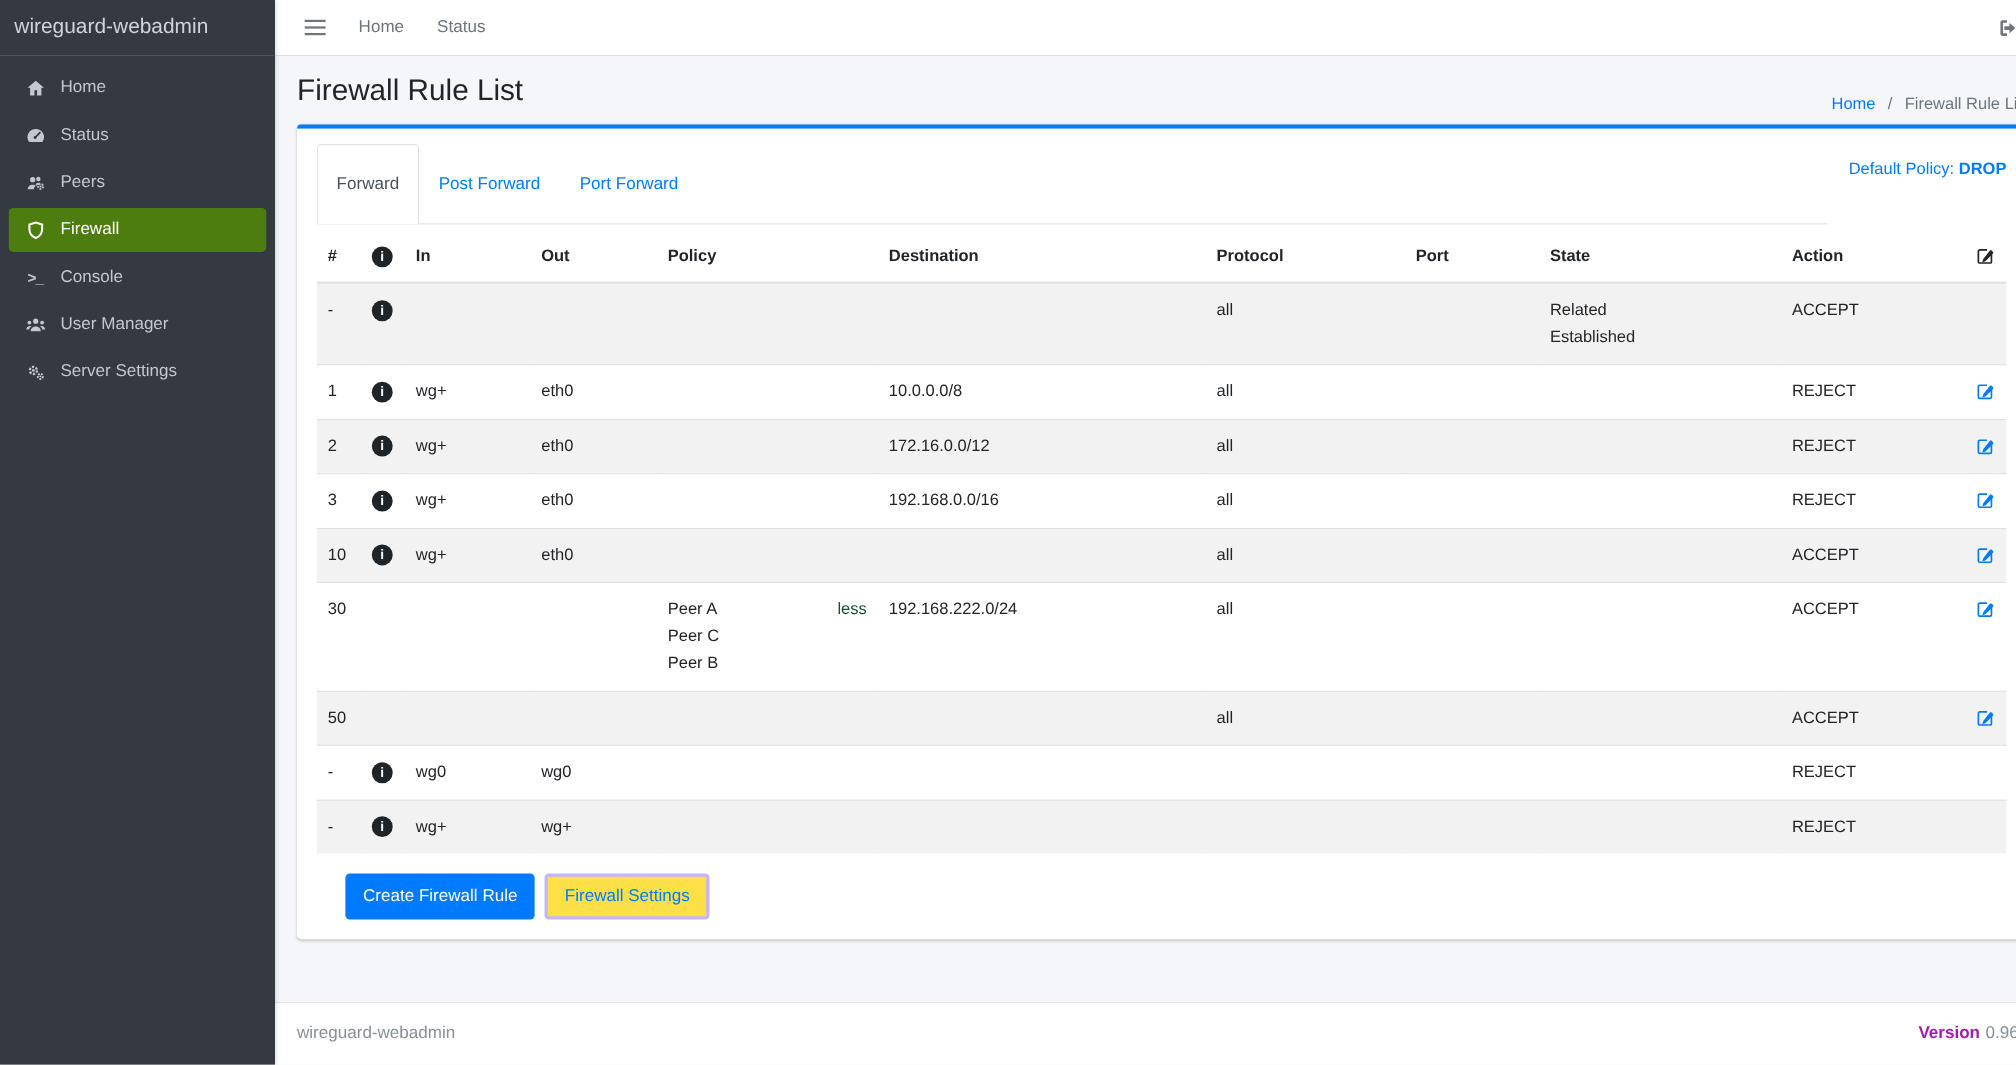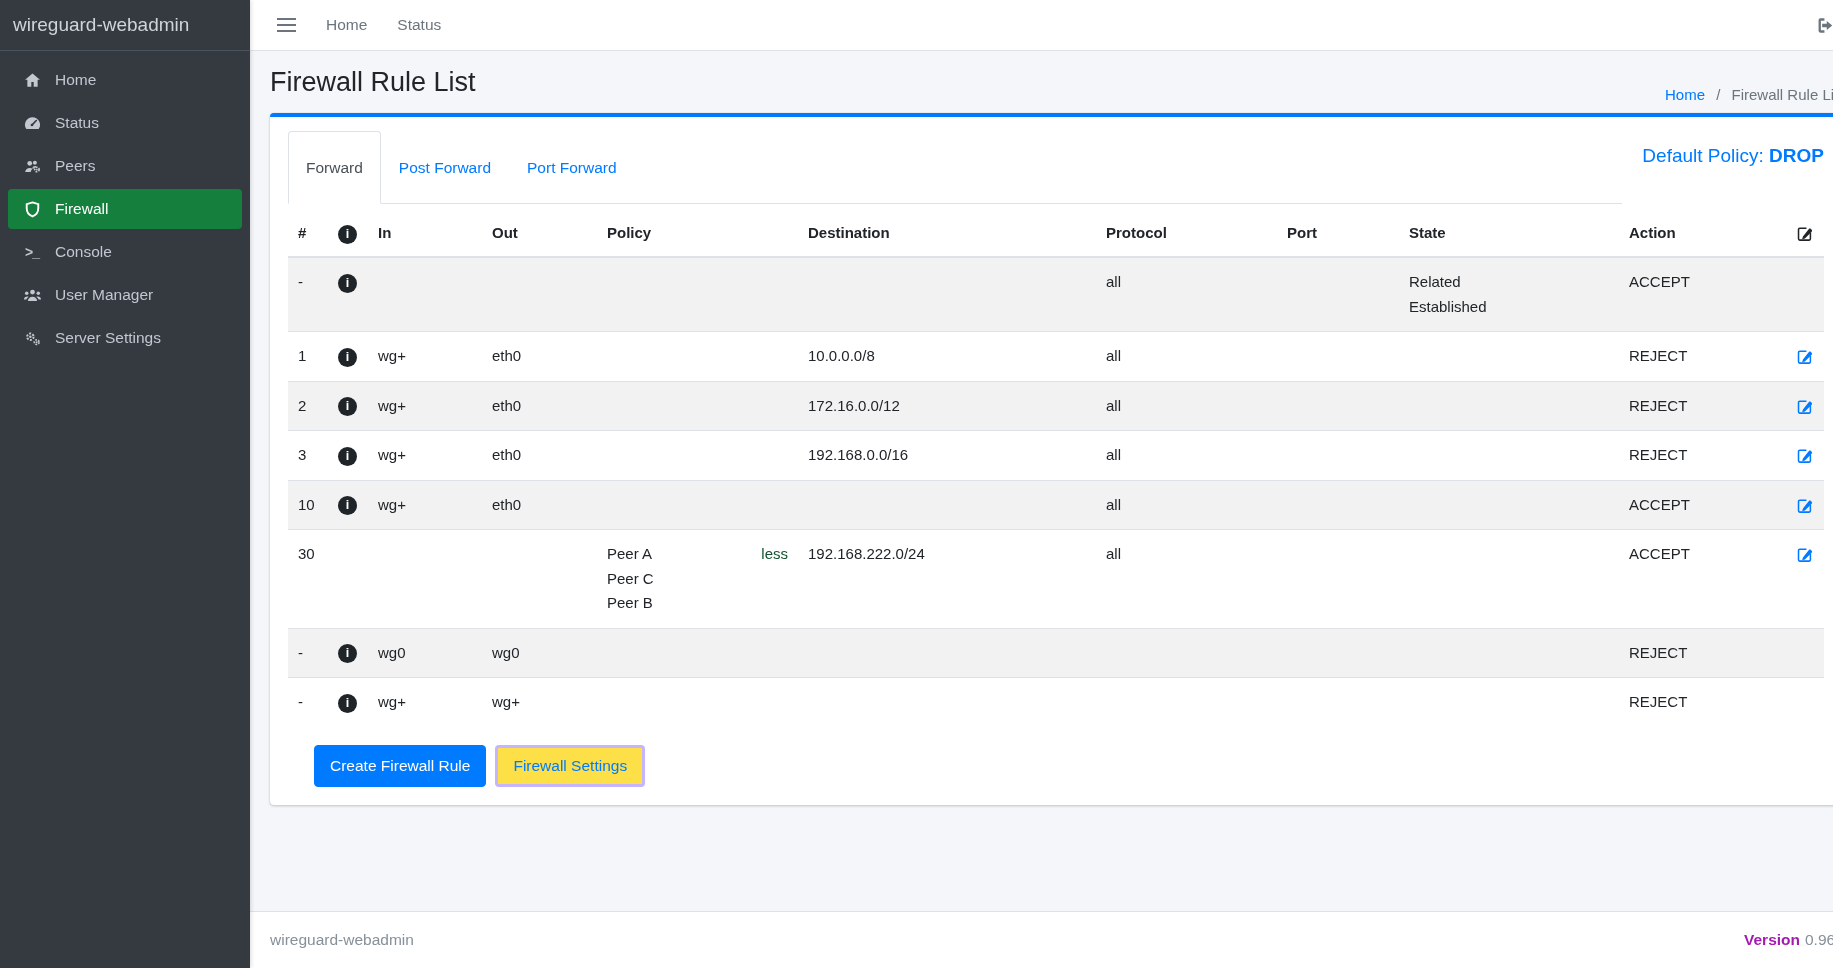--- a/index.html
+++ b/index.html
@@ -19,21 +19,21 @@
     display:block; height:51px; line-height:50px; padding-left:13px;
     color:#cfd4da; font-size:19px; white-space:nowrap;
     border-bottom:1px solid #4b545c; text-decoration:none; font-weight:400;
   }
   .side-nav { padding:9px 8px 0 8px; }
   .side-item {
     display:flex; align-items:center; height:40px; margin-bottom:3px;
     color:#c2c7d0; text-decoration:none; border-radius:4px; padding-left:11px;
     font-size:15.5px; cursor:pointer;
   }
-  .side-item.active { background:#15803d; color:#fff; }
+  .side-item.active { background:#4d7c0f; color:#fff; }
   .side-icon { width:26px; display:inline-flex; justify-content:center; margin-right:10px; flex:none; }
   .side-icon svg { width:19px; height:19px; }
   .term-glyph { font-weight:bold; font-size:14px; letter-spacing:-1px; }
 
   
   .main { position:absolute; left:250px; top:0; width:1583px; height:968px; background:#f4f6f9; }
 
   .topbar {
     height:51px; background:#fff; border-bottom:1px solid #dee2e6;
     display:flex; align-items:center; padding-left:27px; position:relative;
@@ -61,21 +61,21 @@
   .card-top { display:flex; justify-content:space-between; align-items:center; }
   .tabs { list-style:none; display:flex; border-bottom:1px solid #dee2e6; flex:1; }
   .tab {
     padding:25px 17px; font-size:15.5px; color:#007bff; cursor:pointer;
     border:1px solid transparent; margin-bottom:-1px; line-height:21px;
   }
   .tab.active {
     color:#495057; background:#fff; border-color:#dee2e6 #dee2e6 #fff;
     border-radius:4px 4px 0 0;
   }
-  .default-policy { color:#007bff; font-size:19px; white-space:nowrap; padding-left:20px; cursor:pointer; align-self:flex-start; margin-top:14px; }
+  .default-policy { color:#007bff; font-size:15px; white-space:nowrap; padding-left:20px; cursor:pointer; align-self:flex-start; margin-top:14px; }
   .default-policy b { font-weight:700; }
 
   table.rules { width:100%; border-collapse:collapse; margin-top:6px; table-layout:fixed; }
   .rules th {
     text-align:left; font-size:15px; font-weight:700; color:#212529;
     padding:12px 10px; border-bottom:2px solid #dee2e6; line-height:22px;
   }
   .rules td {
     padding:12px 10px; border-top:1px solid #dee2e6; vertical-align:top;
     font-size:15px; line-height:24.5px; color:#212529;
@@ -360,20 +360,36 @@
                 <td>all</td>
                 <td></td>
                 <td></td>
                 <td>ACCEPT</td>
                 <td><span class="edit-ic edit-link"><svg viewBox="0 0 20 20">
                       <path fill="none" stroke="currentColor" stroke-width="1.7" d="M11.6 3.6H4.2c-.8 0-1.4.6-1.4 1.4v10.4c0 .8.6 1.4 1.4 1.4h10.4c.8 0 1.4-.6 1.4-1.4V8.2"></path>
                       <path fill="currentColor" d="M7.7 12.8l-.9 3.1 3.1-.9 7.5-7.5c.6-.6.6-1.6 0-2.2l-.9-.9c-.6-.6-1.6-.6-2.2 0z"></path>
                     </svg></span></td>
               </tr>
               <tr>
+                <td>50</td>
+                <td></td>
+                <td></td>
+                <td></td>
+                <td></td>
+                <td></td>
+                <td>all</td>
+                <td></td>
+                <td></td>
+                <td>ACCEPT</td>
+                <td><span class="edit-ic edit-link"><svg viewBox="0 0 20 20">
+                      <path fill="none" stroke="currentColor" stroke-width="1.7" d="M11.6 3.6H4.2c-.8 0-1.4.6-1.4 1.4v10.4c0 .8.6 1.4 1.4 1.4h10.4c.8 0 1.4-.6 1.4-1.4V8.2"></path>
+                      <path fill="currentColor" d="M7.7 12.8l-.9 3.1 3.1-.9 7.5-7.5c.6-.6.6-1.6 0-2.2l-.9-.9c-.6-.6-1.6-.6-2.2 0z"></path>
+                    </svg></span></td>
+              </tr>
+              <tr>
                 <td>-</td>
                 <td><span class="info-icon">i</span></td>
                 <td>wg0</td>
                 <td>wg0</td>
                 <td></td>
                 <td></td>
                 <td></td>
                 <td></td>
                 <td></td>
                 <td>REJECT</td>

